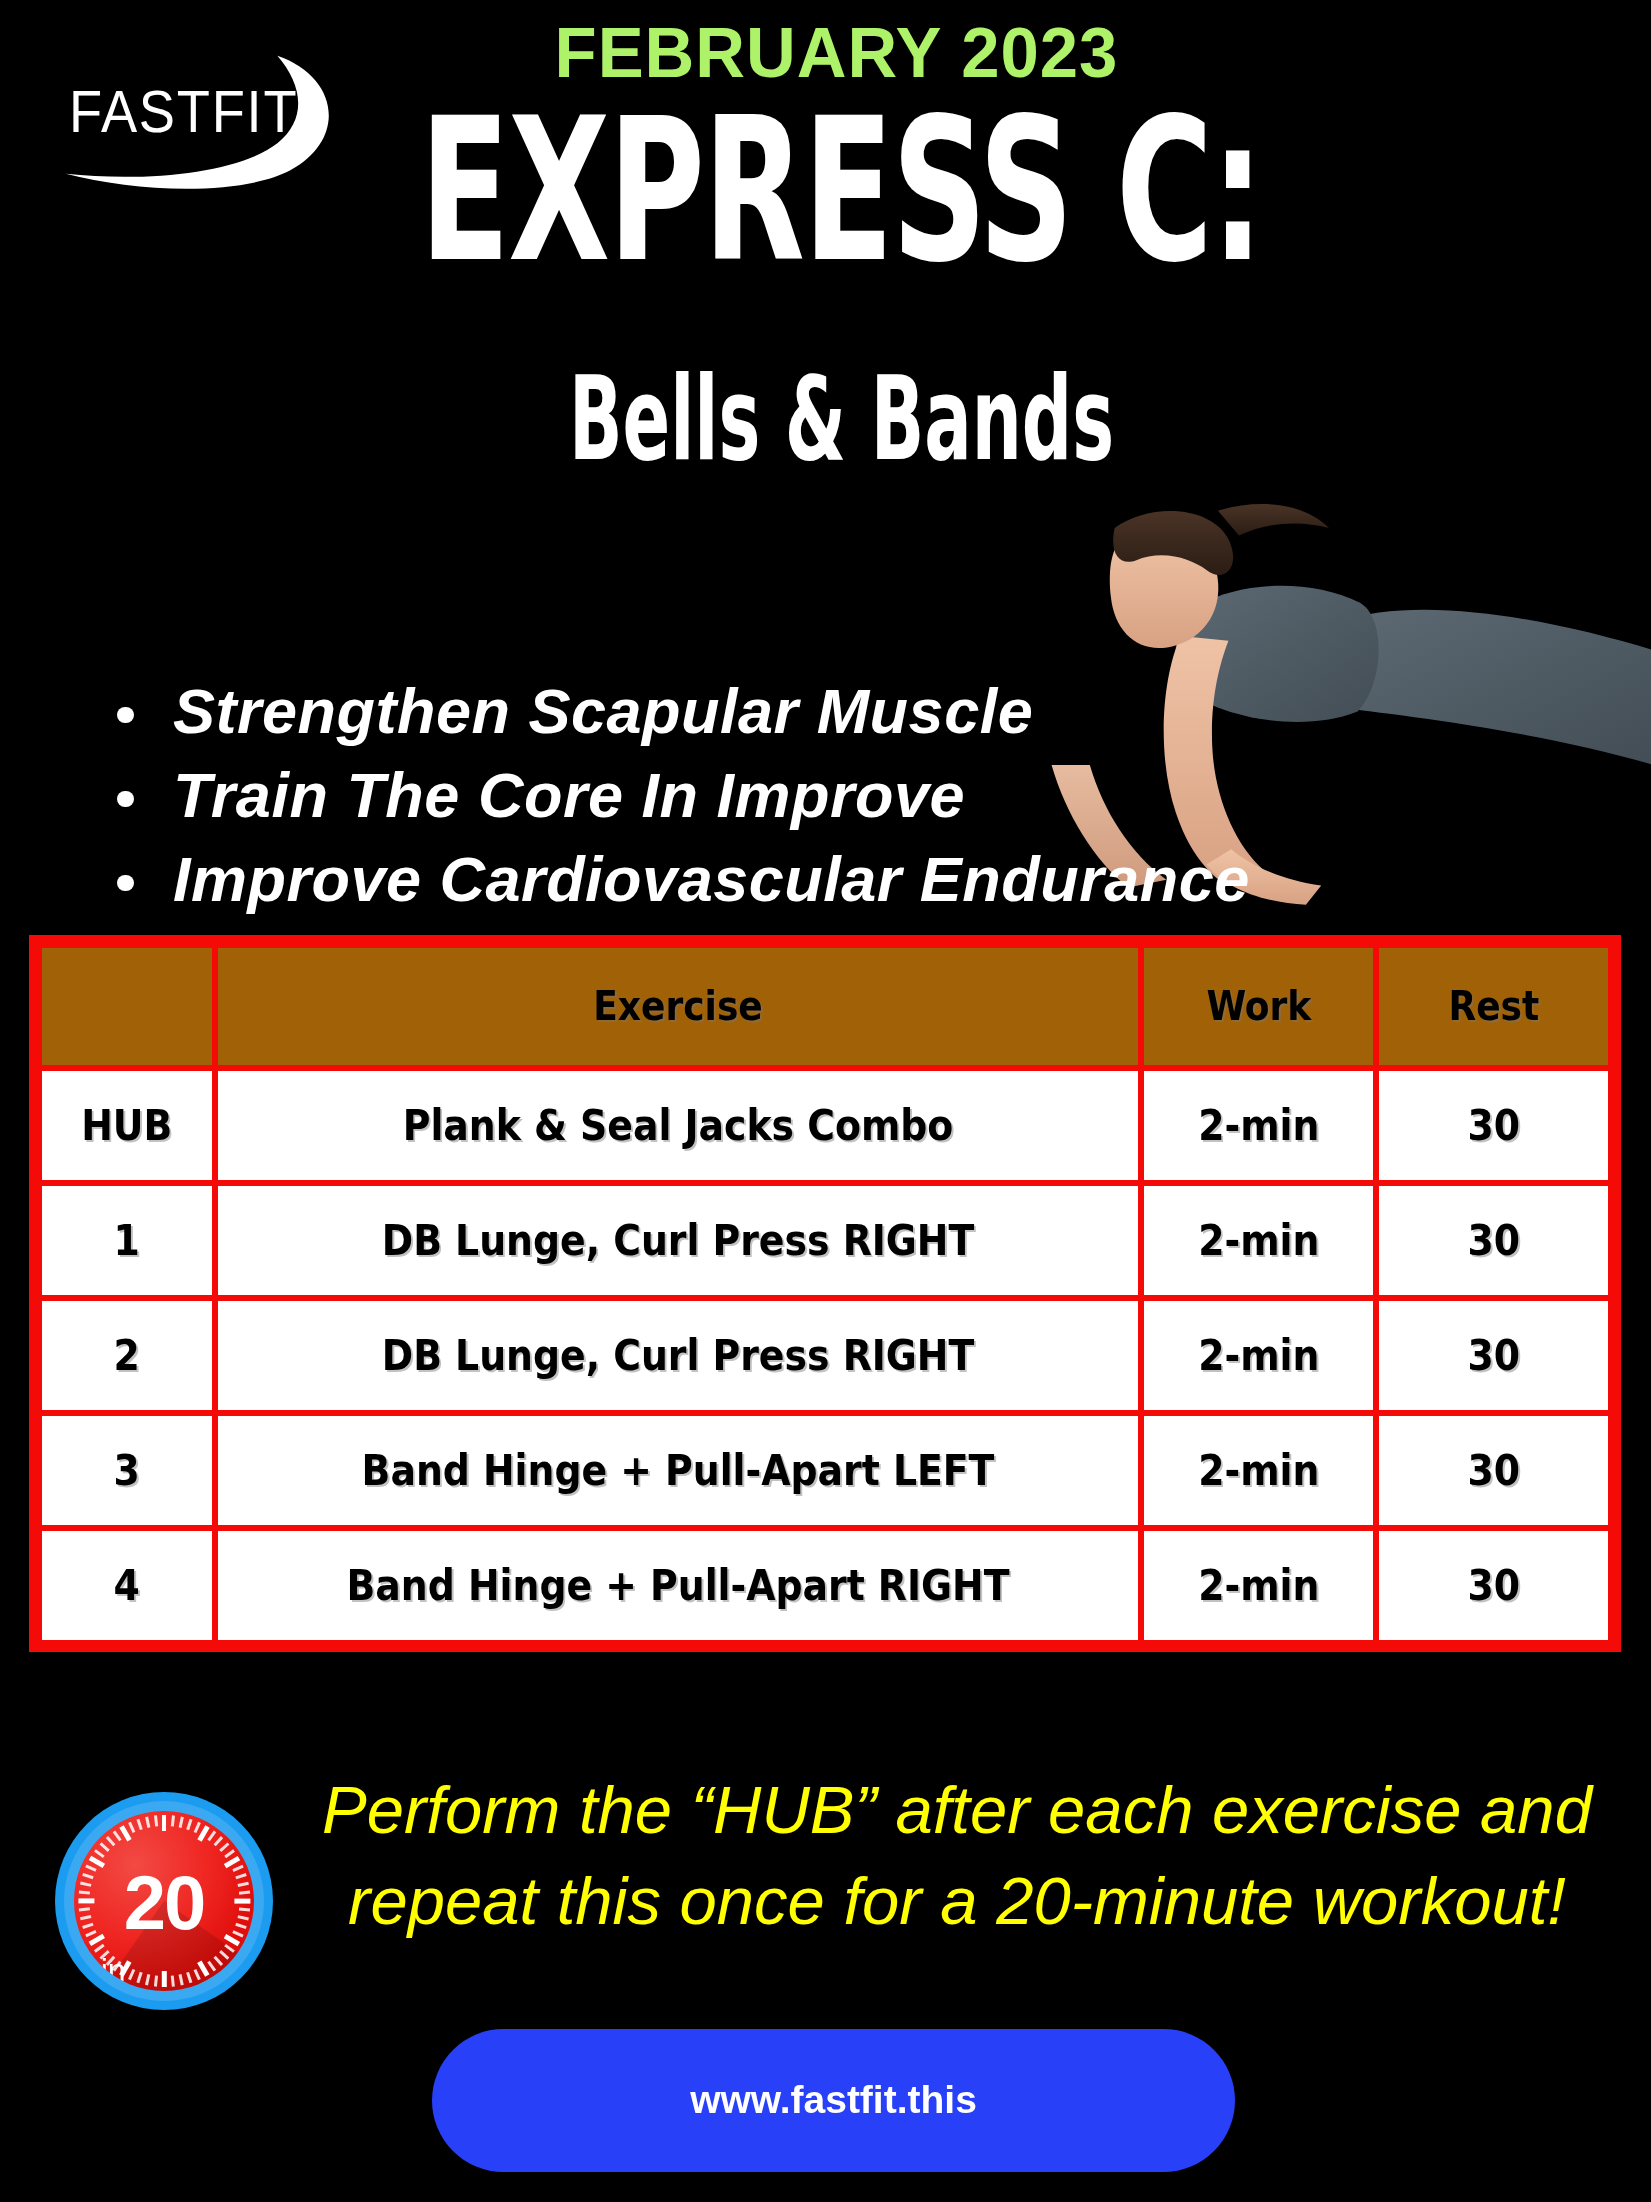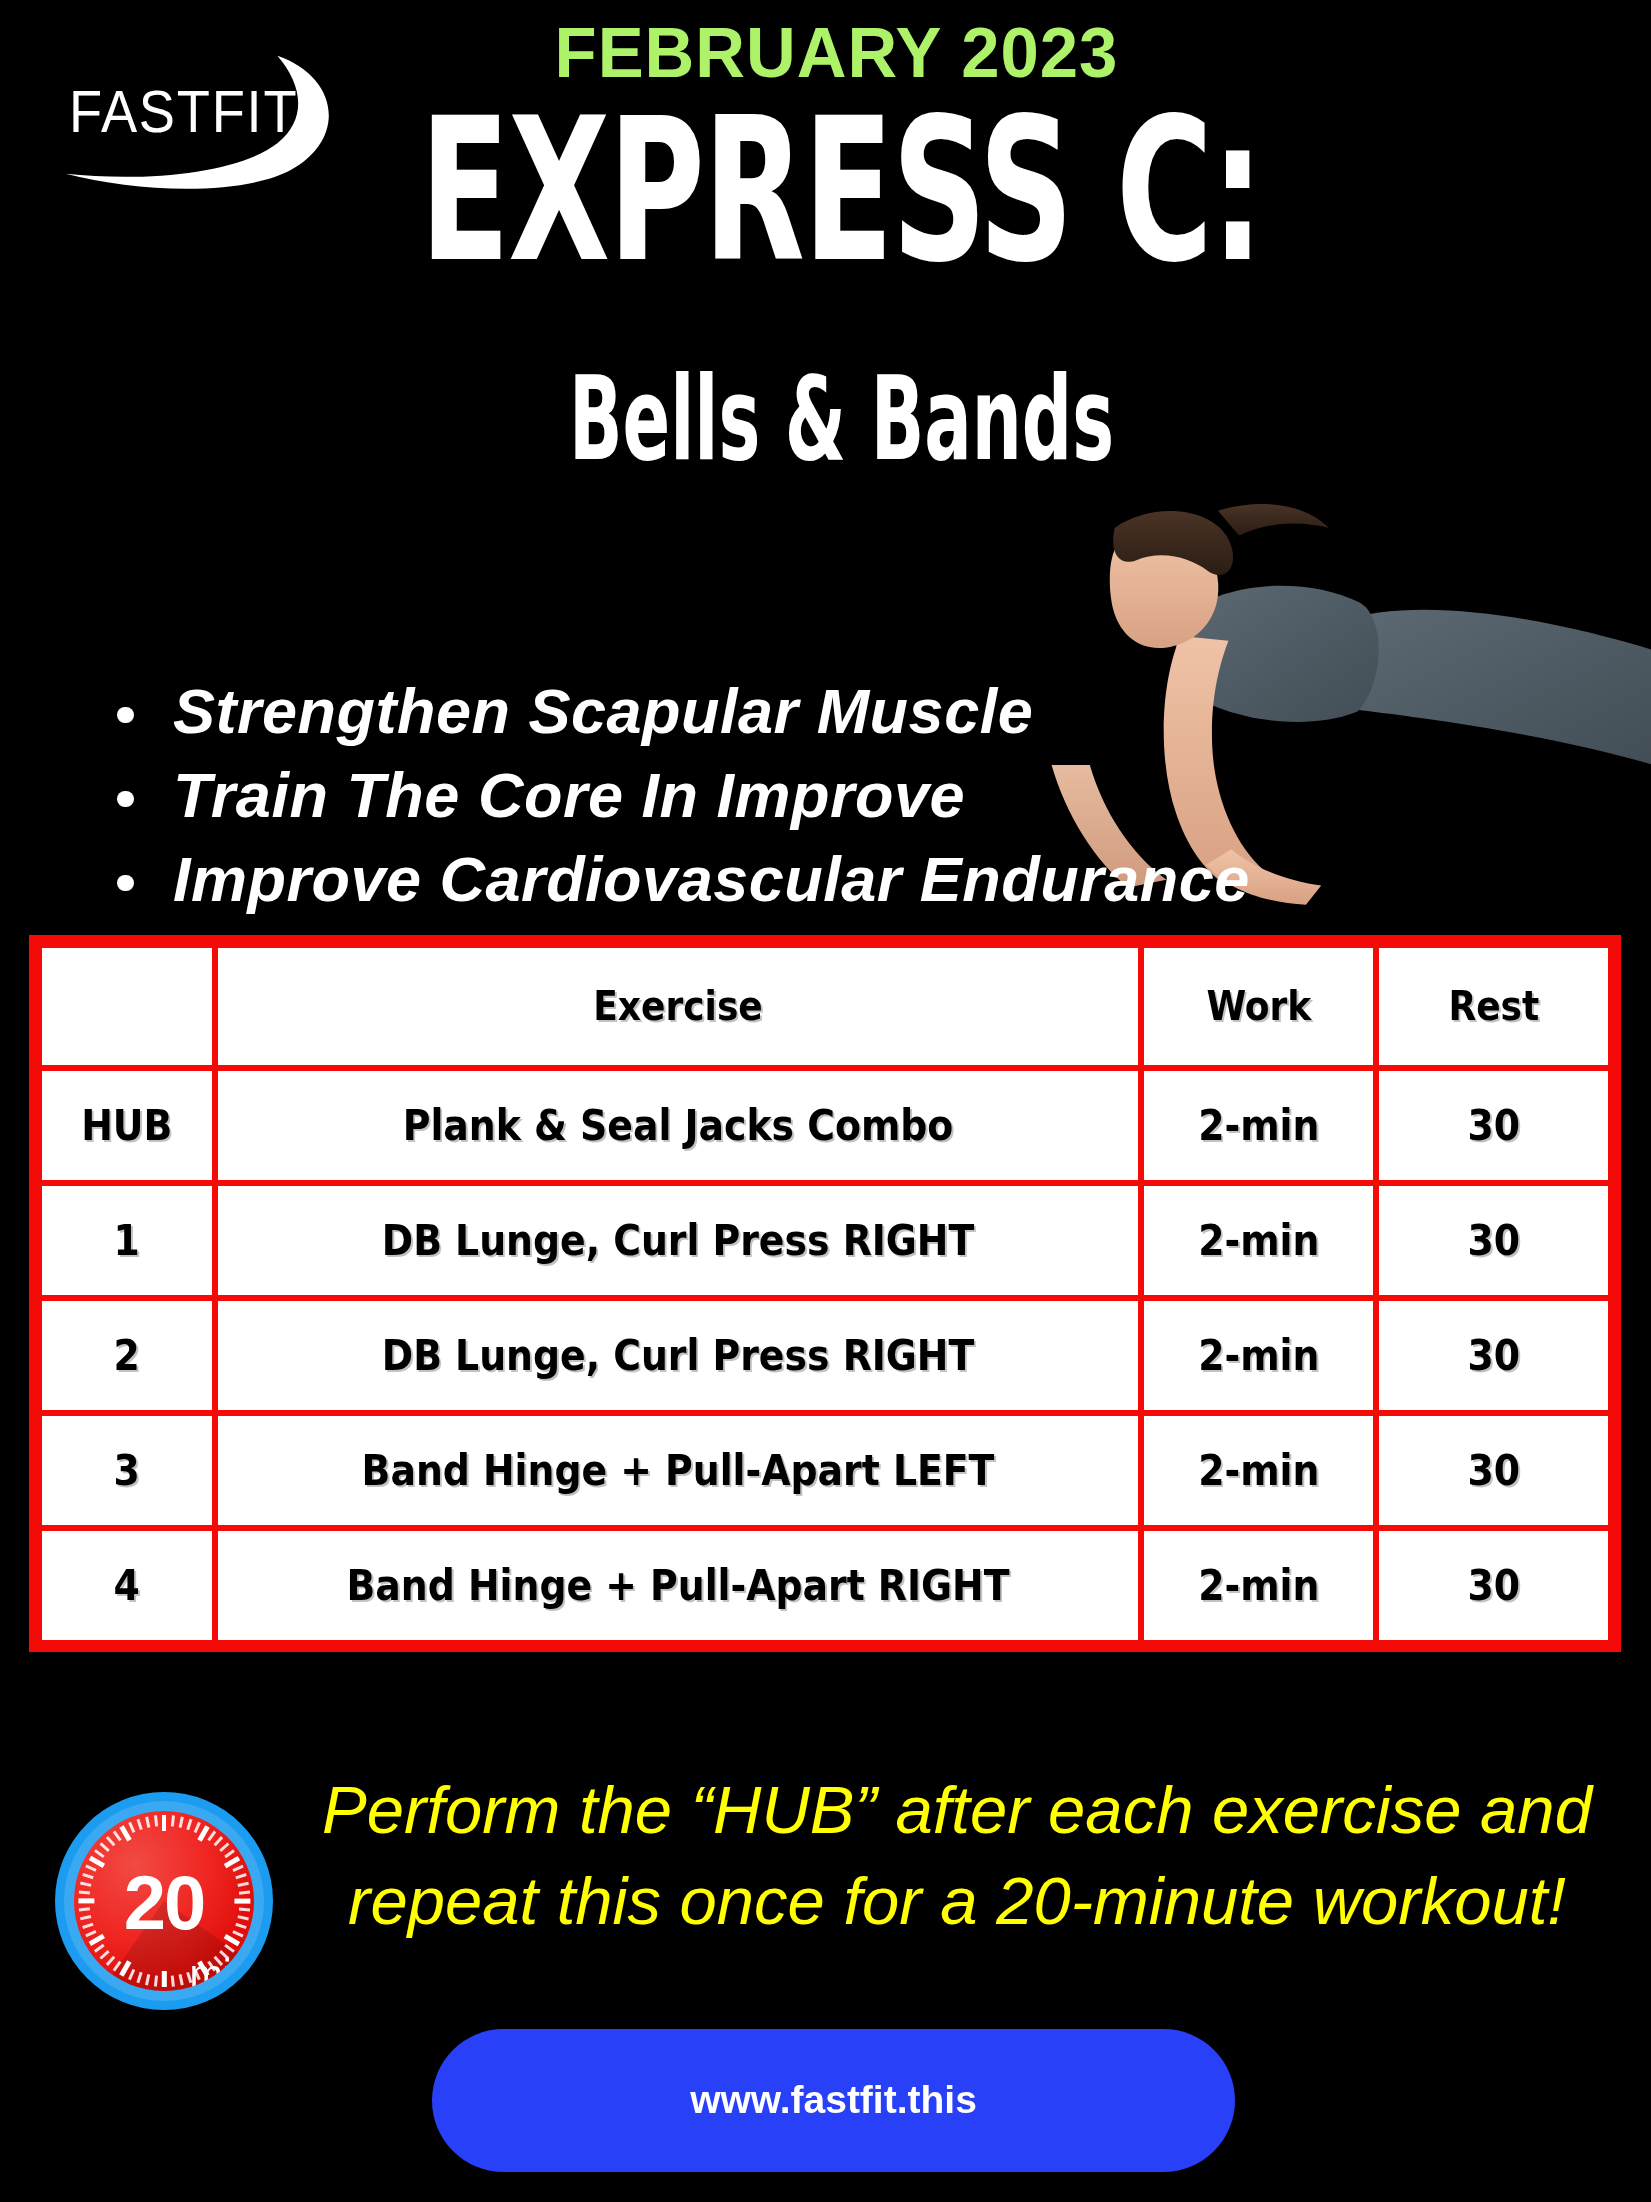--- a/index.html
+++ b/index.html
@@ -191,21 +191,21 @@
     vertical-align: middle;
     color: #000000;
     font-family: "DejaVu Sans Condensed", "Liberation Sans Narrow", "Liberation Sans", sans-serif;
     font-weight: 700;
     font-size: 42px;
     padding: 0;
     height: 109px;
     text-shadow: 1.9px 1.9px 0 rgba(120,120,120,0.45);
   }
   .wk-table th {
-    background: #ffffff;
+    background: #a16207;
     height: 117px;
     font-size: 40px;
   }
   .col-idx { width: 170px; }
   .col-ex  { width: auto; }
   .col-wk  { width: 229px; }
   .col-rs  { width: 229px; }
 
   
   .timer {
@@ -275,24 +275,24 @@
     font-size: 76px;
     font-weight: 700;
     line-height: 1;
     letter-spacing: -1.9px;
   }
   .timer-min {
     position: absolute;
     left: 0;
     right: 0;
     top: 143px;
-    text-align: right;
+    text-align: left;
     color: #ffffff;
     font-family: "Liberation Sans", sans-serif;
-    font-size: 40px;
+    font-size: 32px;
     font-weight: 400;
     line-height: 1;
   }
 
   
   .instruction {
     position: absolute;
     left: 283px;
     top: 1764px;
     width: 1348px;

